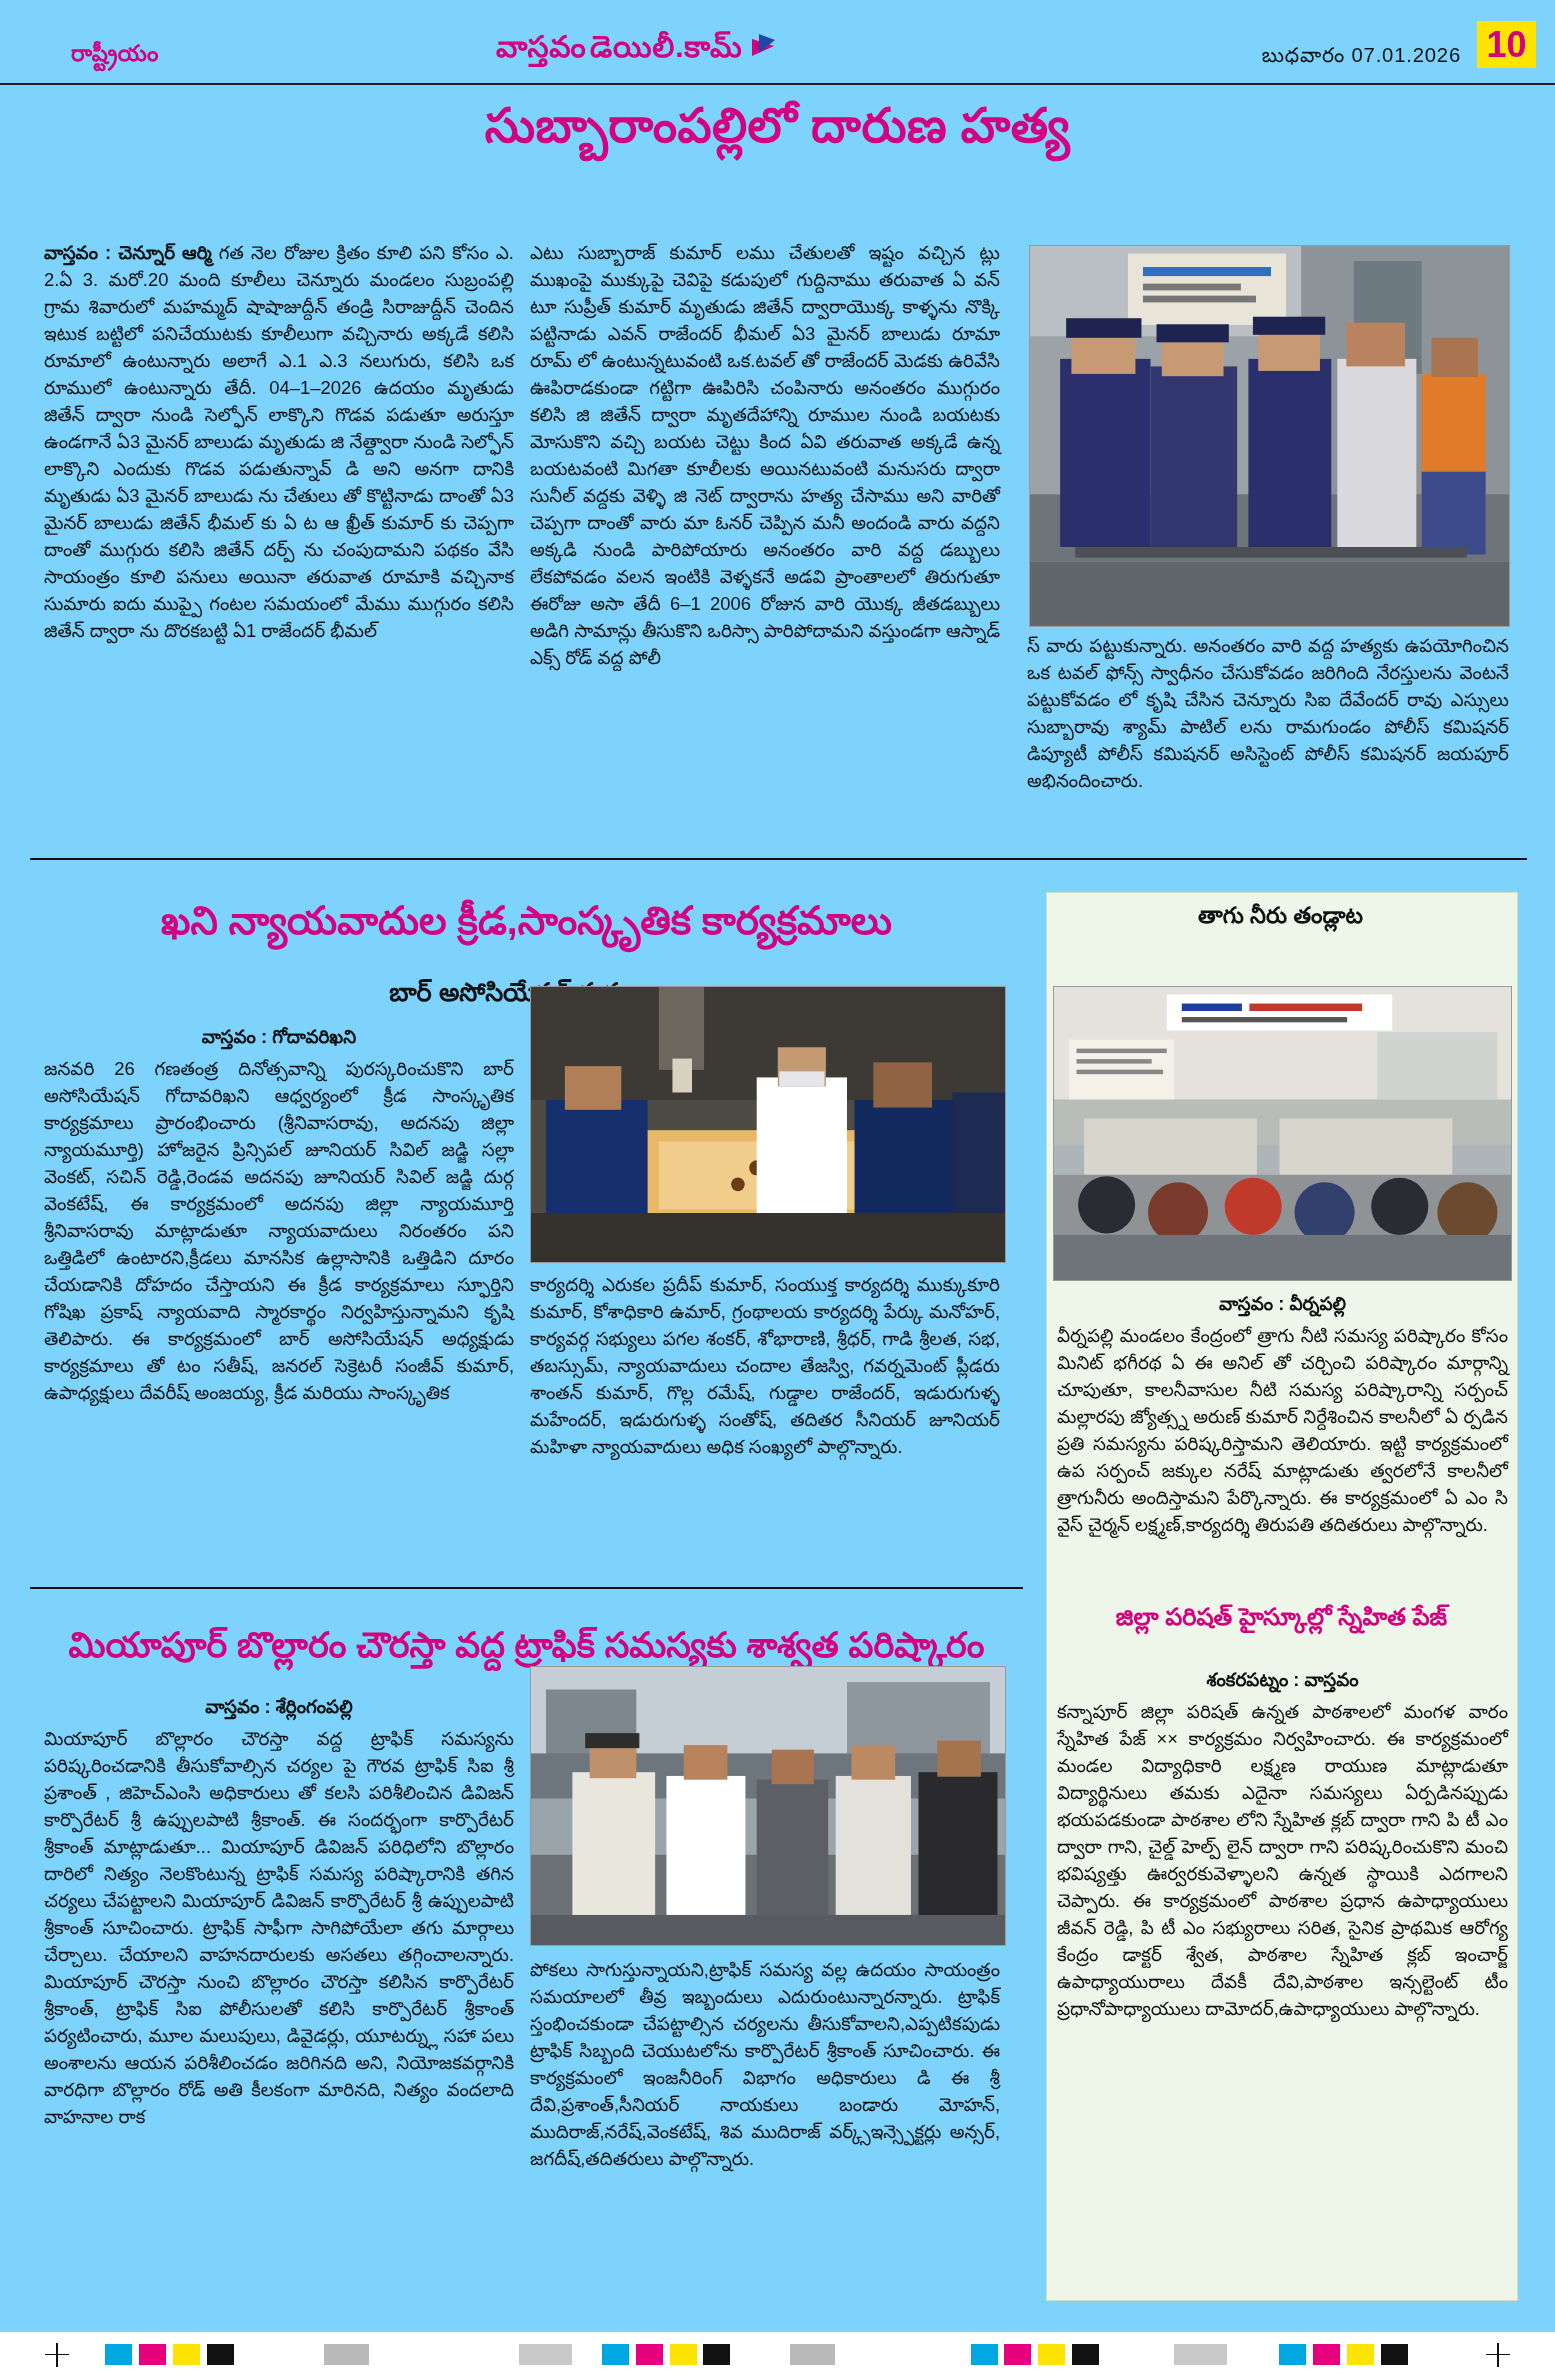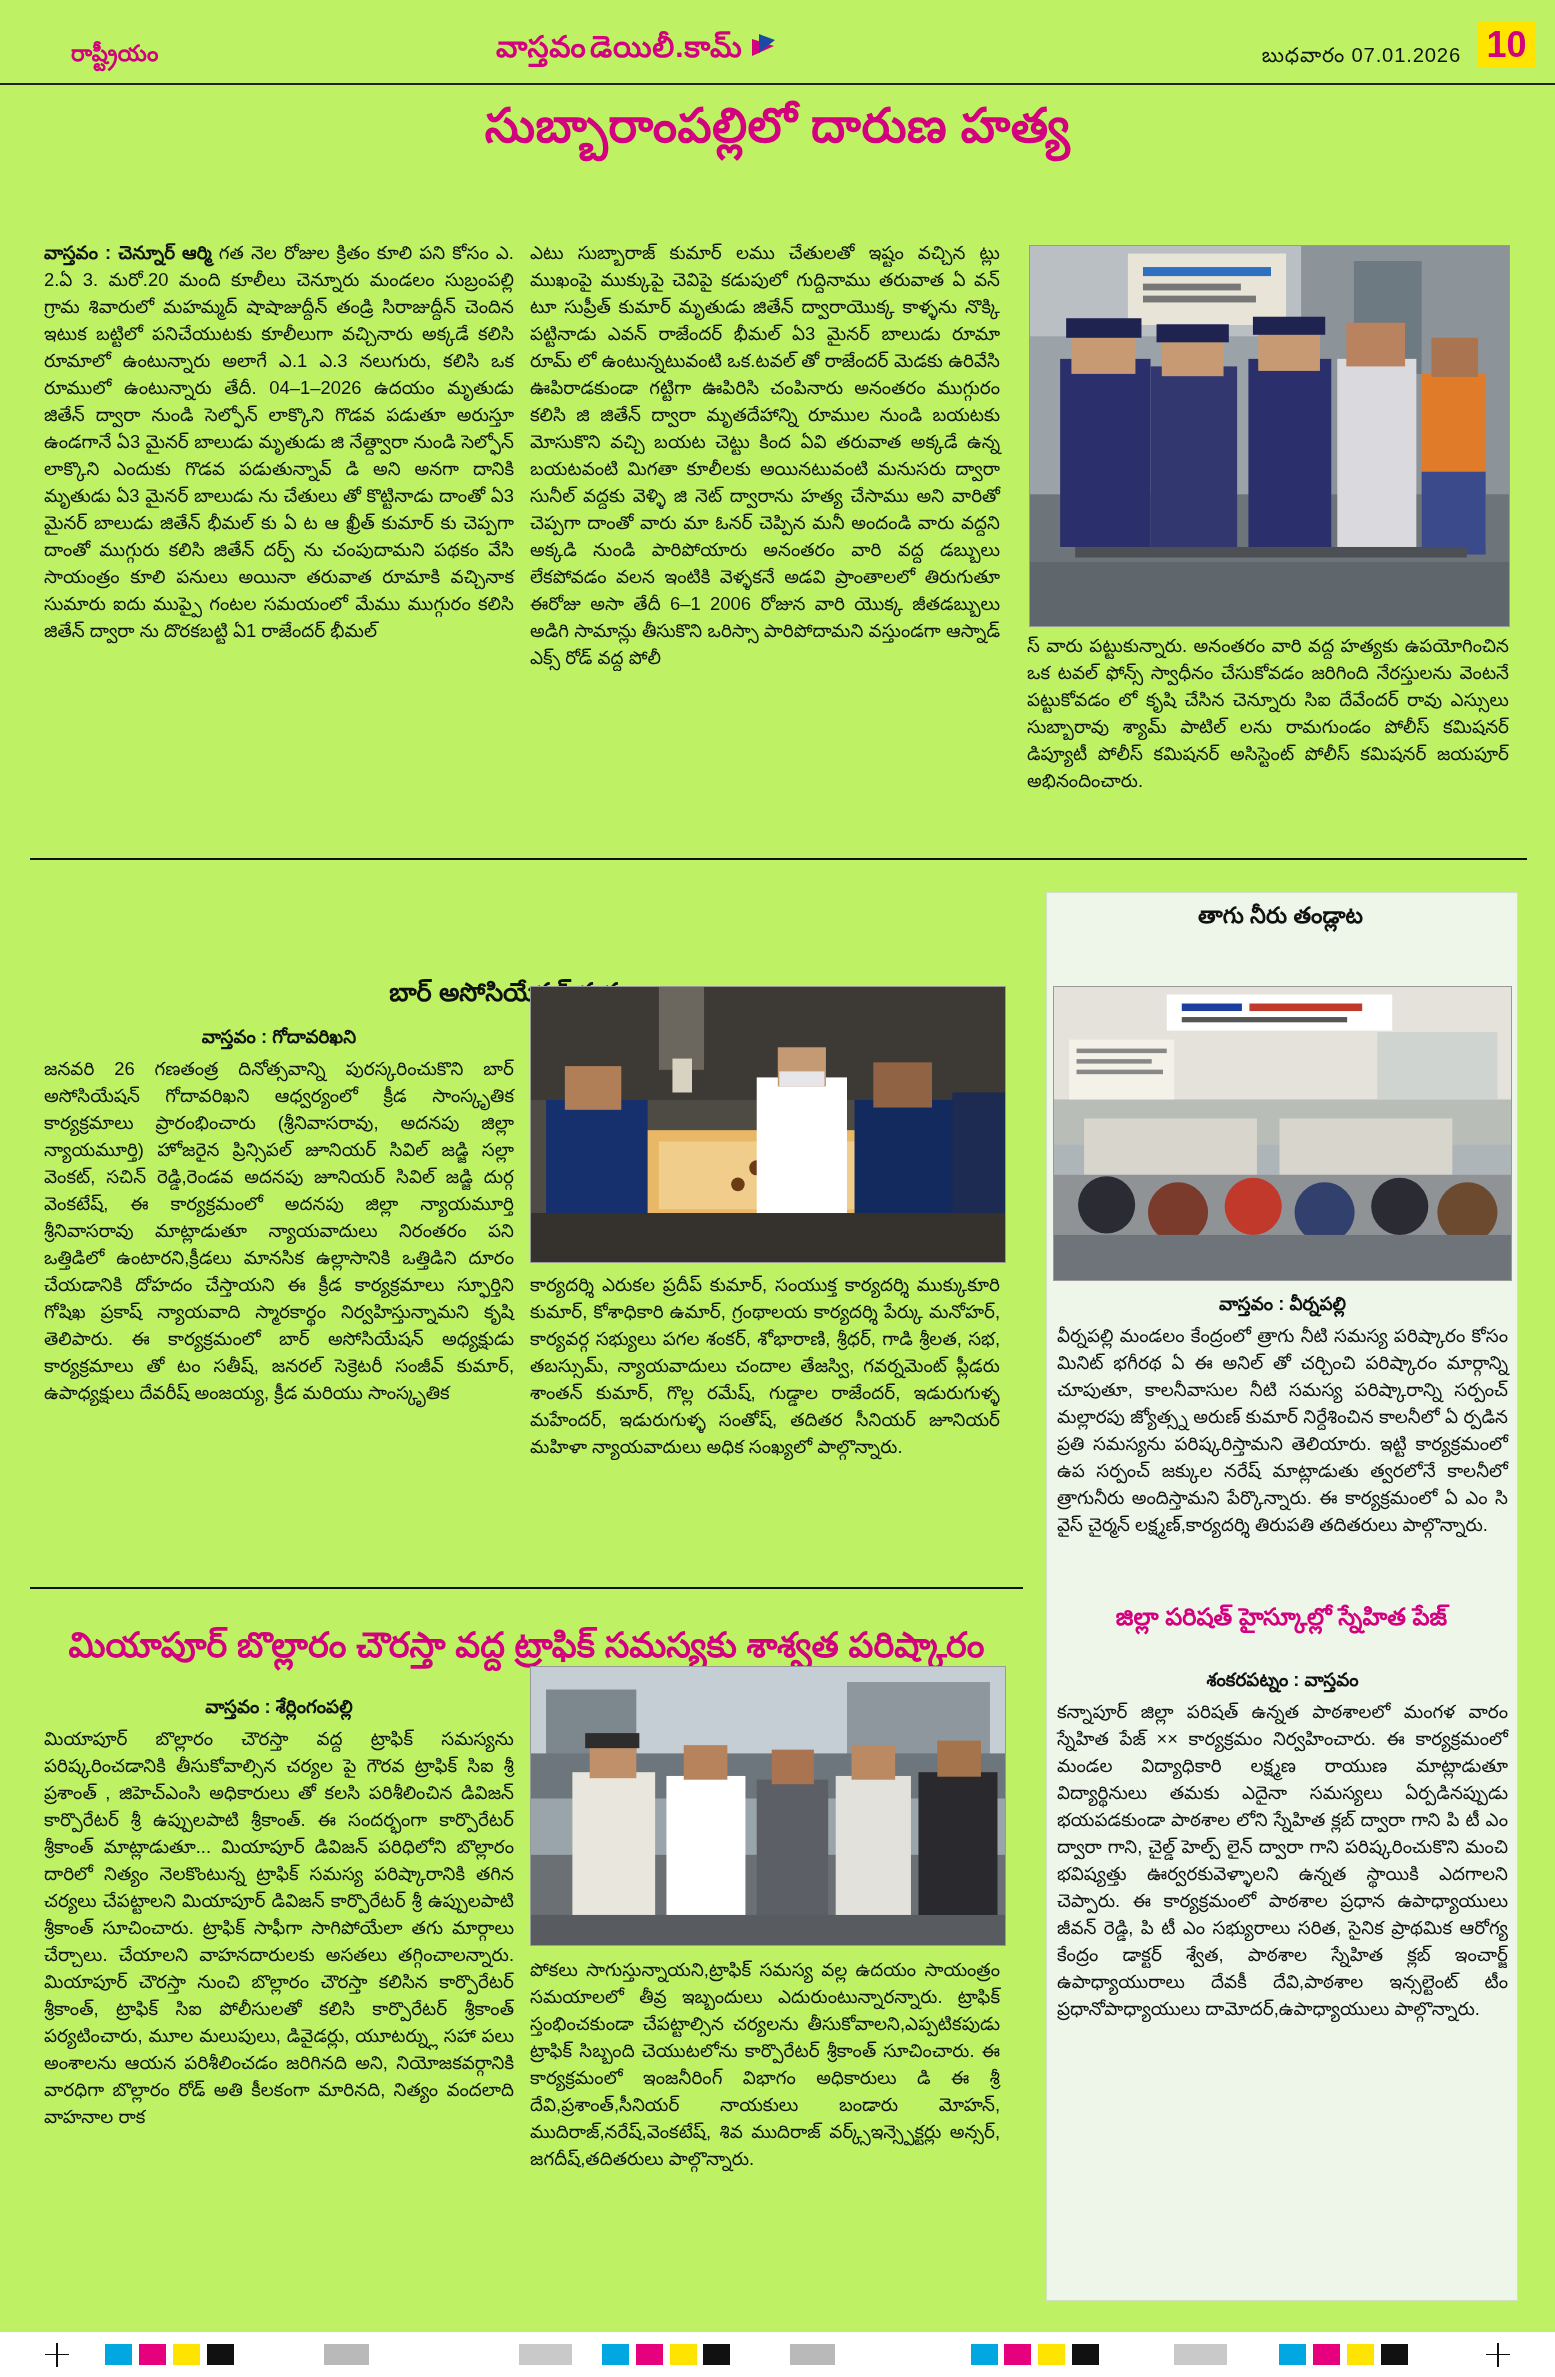--- a/index.html
+++ b/index.html
@@ -1,18 +1,18 @@
 <!DOCTYPE html>
 <html style="font-size:12px"><head>
 <meta charset="utf-8">
 <style>
   html,body{margin:0;padding:0;background:#b0b0b0;}
   body{font-family:"Liberation Sans", sans-serif;}
   .page{
-    width:1555px;height:2377px;background:#bef264;position:relative;
+    width:1555px;height:2377px;background:#7dd3fc;position:relative;
     box-sizing:border-box;overflow:hidden;
   }
   
   .masthead{
     position:absolute;left:0;top:0;width:1555px;height:83px;
     border-bottom:2.3px solid #222;
   }
   .mh-left{
     position:absolute;left:71px;top:41px;font-size:22.6px;color:#d3007f;
     font-weight:bold;letter-spacing:0.4px;
@@ -144,20 +144,21 @@
       <rect x="520" y="170" width="85" height="230" fill="#e07b2a"></rect>
       <rect x="533" y="122" width="62" height="52" fill="#a9744f"></rect>
       <rect x="520" y="300" width="85" height="110" fill="#3b4a8a"></rect>
       <rect x="60" y="400" width="520" height="14" fill="#4c5055"></rect>
       <rect x="0" y="420" width="636" height="85" fill="#5f666c"></rect>
     </svg>
   </div>
 
   <div class="hr" style="left:30px;top:858px;width:1497px;"></div>
 
+  <div class="sec-head" id="s2head">ఖని న్యాయవాదుల క్రీడ,సాంస్కృతిక కార్యక్రమాలు</div>
   <div class="sec-head" id="s2sub">బార్ అసోసియేషన్ సభ్యులు</div>
 
   <div class="tcol" id="s2c1">
     <span class="center-byline">వాస్తవం : గోదావరిఖని</span>
     <span>జనవరి 26 గణతంత్ర దినోత్సవాన్ని పురస్కరించుకొని బార్ అసోసియేషన్ గోదావరిఖని ఆధ్వర్యంలో క్రీడ సాంస్కృతిక కార్యక్రమాలు ప్రారంభించారు (శ్రీనివాసరావు, అదనపు జిల్లా న్యాయమూర్తి) హోజరైన ప్రిన్సిపల్ జూనియర్ సివిల్ జడ్జి సల్లా వెంకట్, సచిన్ రెడ్డి,రెండవ అదనపు జూనియర్ సివిల్ జడ్జి దుర్గ వెంకటేష్, ఈ కార్యక్రమంలో అదనపు జిల్లా న్యాయమూర్తి శ్రీనివాసరావు మాట్లాడుతూ న్యాయవాదులు నిరంతరం పని ఒత్తిడిలో ఉంటారని,క్రీడలు మానసిక ఉల్లాసానికి ఒత్తిడిని దూరం చేయడానికి దోహదం చేస్తాయని ఈ క్రీడ కార్యక్రమాలు స్ఫూర్తిని గోషిఖ ప్రకాష్ న్యాయవాది స్మారకార్థం నిర్వహిస్తున్నామని కృషి తెలిపారు. ఈ కార్యక్రమంలో బార్ అసోసియేషన్ అధ్యక్షుడు కార్యక్రమాలు తో టం సతీష్, జనరల్ సెక్రెటరీ సంజీవ్ కుమార్, ఉపాధ్యక్షులు దేవరీష్ అంజయ్య, క్రీడ మరియు సాంస్కృతిక</span>
   </div>
   <div class="tcol" id="s2c2">కార్యదర్శి ఎరుకల ప్రదీప్ కుమార్, సంయుక్త కార్యదర్శి ముక్కుకూరి కుమార్, కోశాధికారి ఉమార్, గ్రంథాలయ కార్యదర్శి పేర్కు మనోహర్, కార్యవర్గ సభ్యులు పగల శంకర్, శోభారాణి, శ్రీధర్, గాడి శ్రీలత, సభ, తబస్సుమ్, న్యాయవాదులు చందాల తేజస్వి, గవర్నమెంట్ ప్లీడరు శాంతన్ కుమార్, గొల్ల రమేష్, గుడ్డాల రాజేందర్, ఇడురుగుళ్ళ మహేందర్, ఇడురుగుళ్ళ సంతోష్, తదితర సీనియర్ జూనియర్ మహిళా న్యాయవాదులు అధిక సంఖ్యలో పాల్గొన్నారు.</div>
 
   <div class="photo" id="photo2">
     <svg class="ph-inner" viewBox="0 0 630 365" preserveAspectRatio="none">

